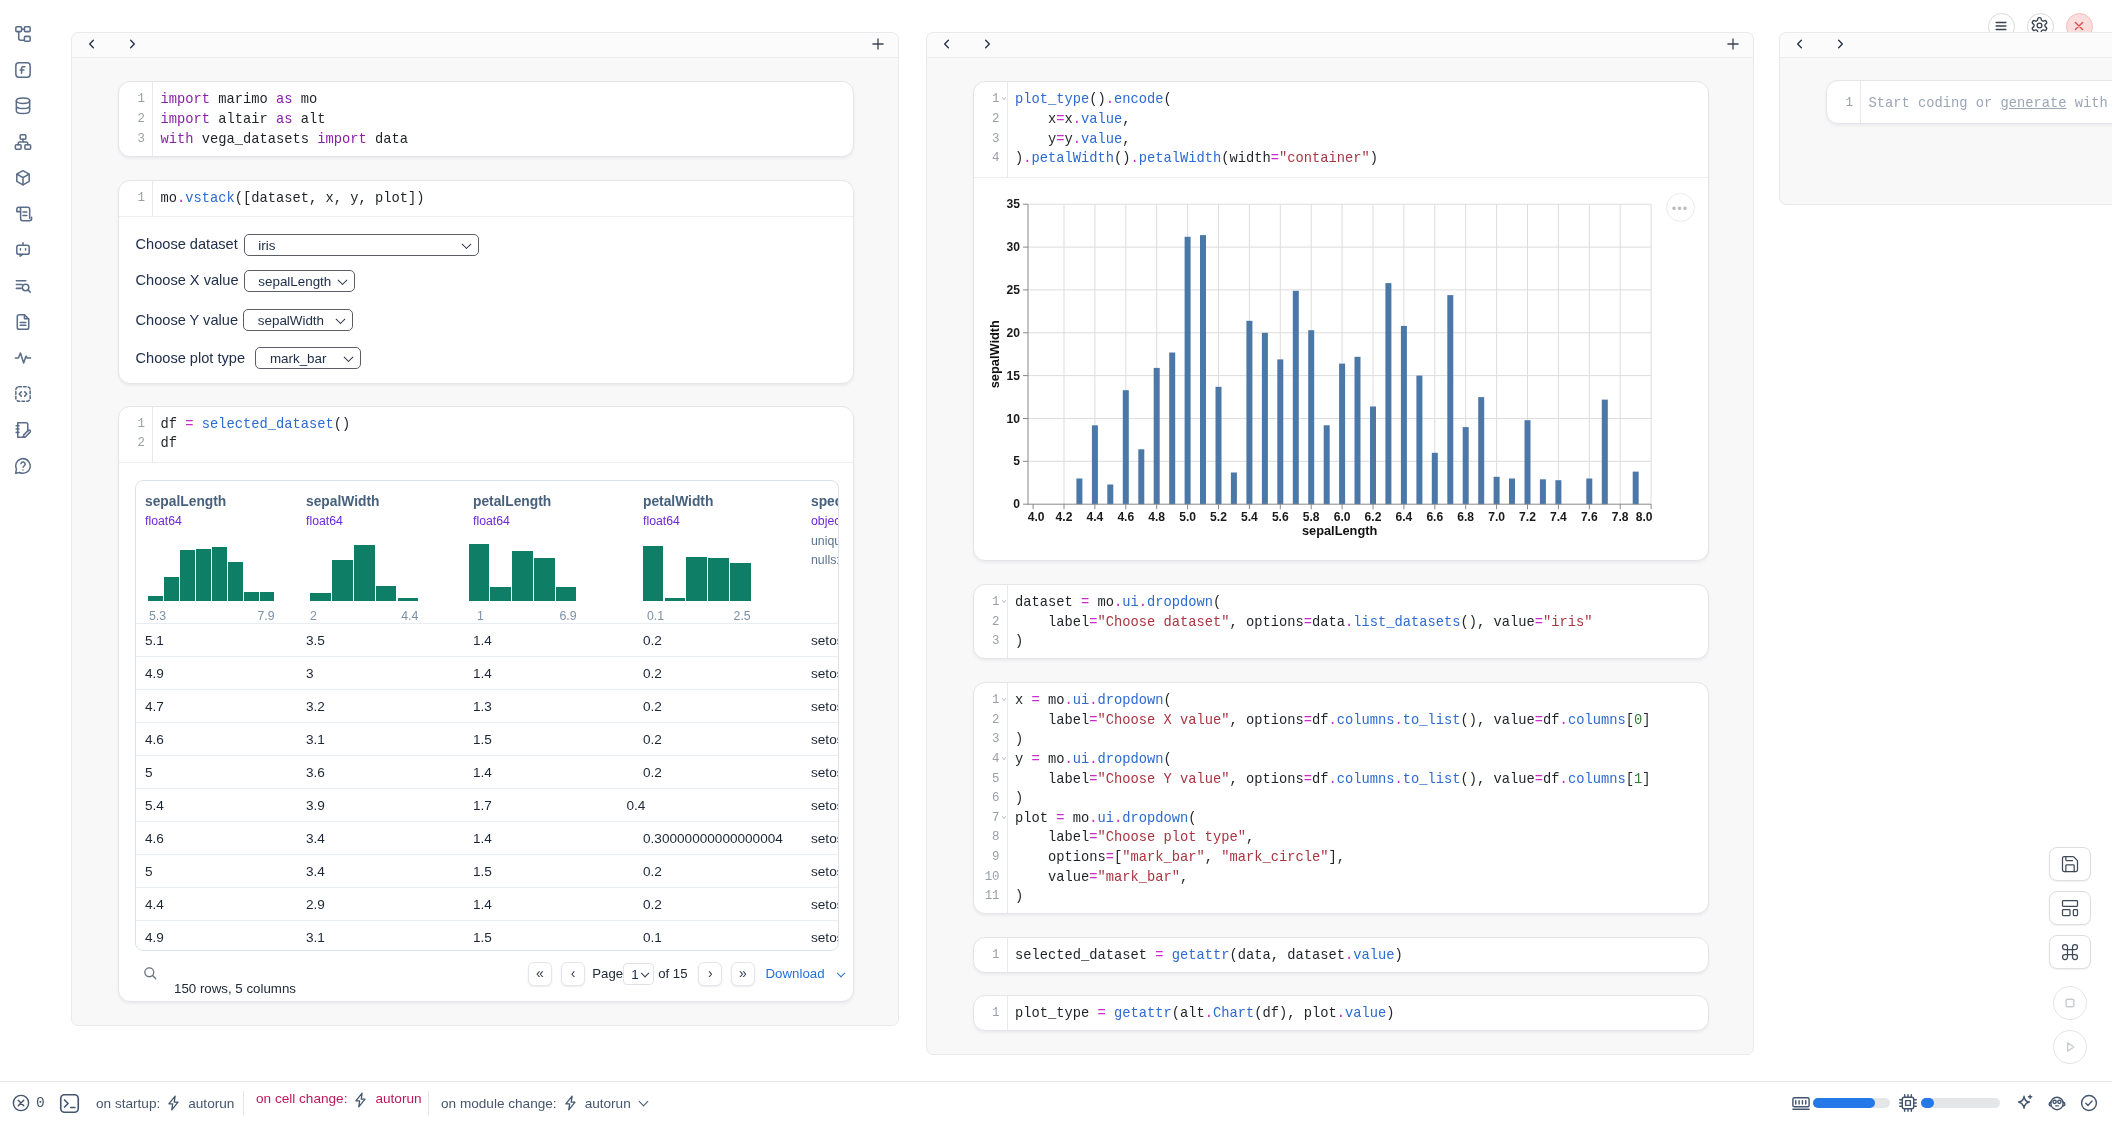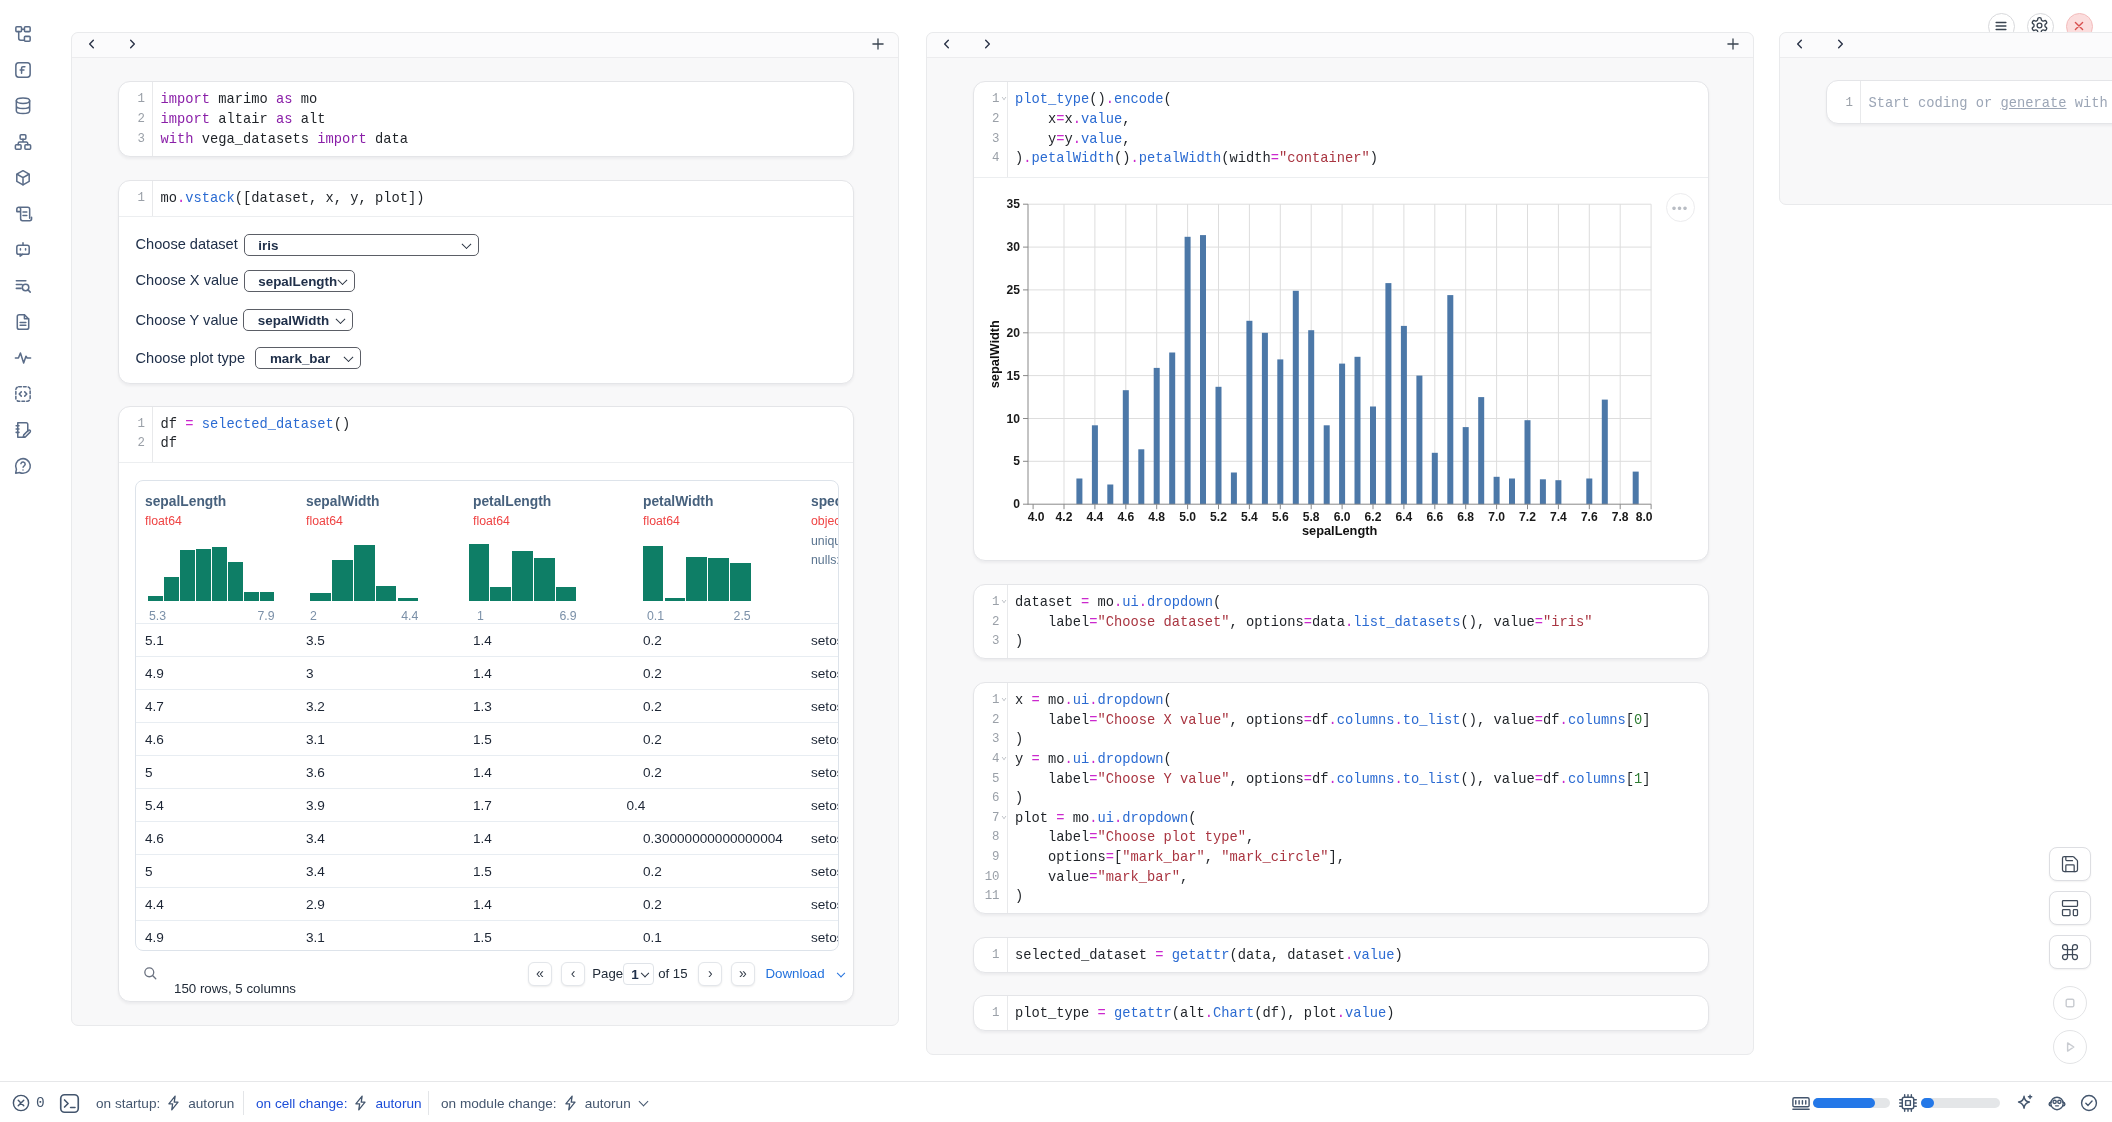--- a/index.html
+++ b/index.html
@@ -18,27 +18,27 @@
 i{font-style:normal}
 i.k{color:#8a1fa8}
 i.m{color:#cb28cd}
 i.b{color:#2b6bd2}
 i.s{color:#a93541}
 i.n{color:#2e7d32}
 .divider{position:absolute;left:0;right:0;height:1px;background:#eceef0}
 .olabel{position:absolute;font-size:14.6px;color:#20304a}
 .sel{position:absolute;background:#fff;border:1px solid #5b5e66;border-radius:5px;color:#20304a;
  font-size:13.4px}
-.sel b{font-weight:bold;position:absolute;top:50%;transform:translateY(-50%)}
+.sel b{font-weight:normal;position:absolute;top:50%;transform:translateY(-50%)}
 .selchev{position:absolute;right:8px;top:50%;width:7px;height:7px;transform:translateY(-62%) rotate(45deg);
  border-right:1.8px solid #2a3442;border-bottom:1.8px solid #2a3442}
 .tbox{position:absolute;left:15.5px;top:73.5px;width:704.5px;height:471px;border:1px solid #dde3ea;
  border-radius:8px;overflow:hidden;background:#fff}
 .th{position:absolute;font-weight:bold;font-size:13.8px;color:#47617d;white-space:nowrap}
-.tt{position:absolute;font-size:12.3px;color:#ef4444;white-space:nowrap}
+.tt{position:absolute;font-size:12.3px;color:#6d28d9;white-space:nowrap}
 .hb{position:absolute;background:#0e7e66}
 .tm{position:absolute;font-size:12.3px;color:#7b90a8;white-space:nowrap}
 .trow{position:absolute;left:0;width:704.5px;height:33px;border-top:1px solid #e8edf2}
 .td{position:absolute;top:50%;transform:translateY(-50%);font-size:13.6px;color:#1d2635;white-space:nowrap}
 .pgbtn{position:absolute;width:24px;height:24px;background:#fff;border:1px solid #e3e6ea;border-radius:6px;
  box-shadow:0 1px 2px rgba(0,0,0,.08)}
 .statustxt{position:absolute;font-size:15px;color:#44566e;white-space:nowrap}
 .vsep{position:absolute;width:1px;height:24px;background:#e3e5e8;top:1091px}
 .meter{position:absolute;height:10px;border-radius:5px;background:#e4e6e8;top:1098px}
 .meter i{display:block;height:10px;border-radius:5px;background:#2478e8}
@@ -521,21 +521,21 @@
   </svg>
 <div class="statustxt" style="left:36px;top:1094.5px;font-family:'Liberation Mono',monospace;font-size:14.5px">0</div>
 <svg style="position:absolute;left:58px;top:1092px" width="23" height="23" viewBox="0 0 21 21" fill="none" stroke="#44566e" stroke-width="1.5" stroke-linecap="round" stroke-linejoin="round">
     <rect x="2.5" y="2.5" width="16" height="16" rx="3.5"></rect>
     <path d="M6 7.3l3.2 3.2L6 13.7"></path>
     <path d="M11.5 14.2h4"></path>
   </svg>
 <div style="position:absolute;left:96px;top:1091px;display:flex;align-items:center;gap:5px;font-size:13.6px;color:#44566e;height:24px;white-space:nowrap">on startup: <svg width="18" height="18" viewBox="0 0 21 21" fill="none" stroke="#44566e" stroke-width="1.5" stroke-linecap="round" stroke-linejoin="round">
       <path d="M11.8 2.5L4.5 11.5h4.4l-1 7 7.3-9h-4.4z"></path>
     </svg> autorun</div>
-<div style="position:absolute;left:256px;top:1091px;display:flex;align-items:center;gap:5px;font-size:13.6px;color:#1d4ed8;height:24px;white-space:nowrap">on cell change: <svg width="18" height="18" viewBox="0 0 21 21" fill="none" stroke="#44566e" stroke-width="1.5" stroke-linecap="round" stroke-linejoin="round">
+<div style="position:absolute;left:256px;top:1091px;display:flex;gap:5px;font-size:13.6px;color:#be185d;height:24px;white-space:nowrap">on cell change: <svg width="18" height="18" viewBox="0 0 21 21" fill="none" stroke="#44566e" stroke-width="1.5" stroke-linecap="round" stroke-linejoin="round">
       <path d="M11.8 2.5L4.5 11.5h4.4l-1 7 7.3-9h-4.4z"></path>
     </svg> autorun</div>
 <div style="position:absolute;left:441px;top:1091px;display:flex;align-items:center;gap:5px;font-size:13.6px;color:#44566e;height:24px;white-space:nowrap">on module change: <svg width="18" height="18" viewBox="0 0 21 21" fill="none" stroke="#44566e" stroke-width="1.5" stroke-linecap="round" stroke-linejoin="round">
       <path d="M11.8 2.5L4.5 11.5h4.4l-1 7 7.3-9h-4.4z"></path>
     </svg> autorun<span style="display:inline-block;width:7px;height:7px;border-right:1.7px solid #44566e;border-bottom:1.7px solid #44566e;transform:rotate(45deg);margin-left:4px;margin-top:-4px"></span></div>
 <div class="vsep" style="left:243px"></div>
 <div class="vsep" style="left:428px"></div>
 <svg style="position:absolute;left:1791px;top:1093px" width="20" height="20" viewBox="0 0 21 21" fill="none" stroke="#44566e" stroke-width="1.5" stroke-linecap="round" stroke-linejoin="round">
     <rect x="2" y="5" width="17" height="9.5" rx="1.5"></rect>
     <path d="M2 17h17M5 8v3.5M8.5 8v3.5M12 8v3.5M15.5 8v3.5"></path>

